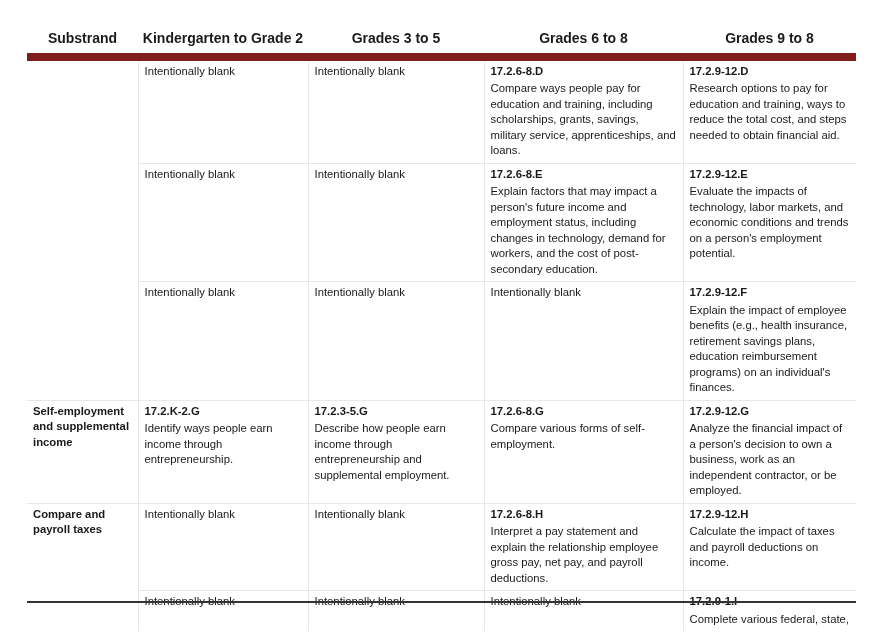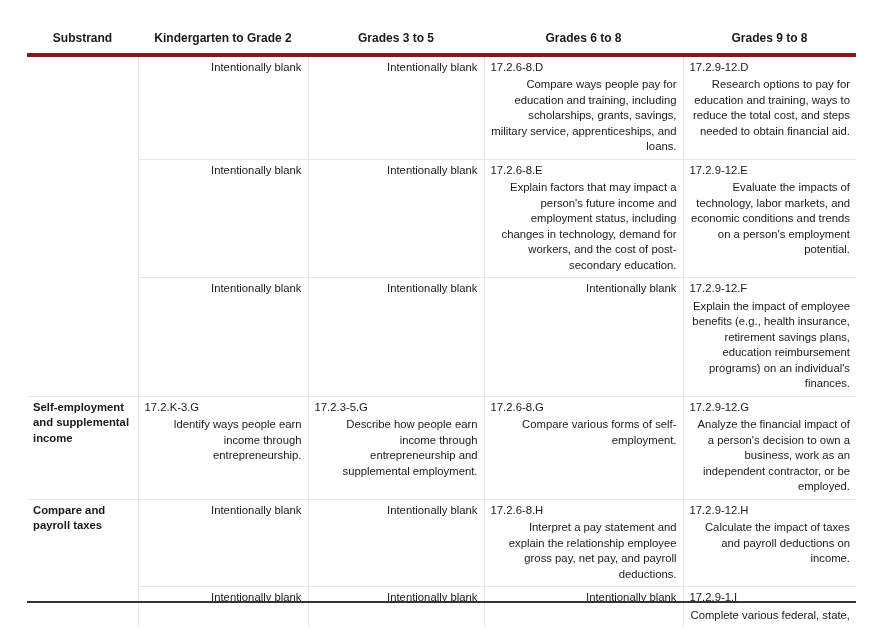--- a/index.html
+++ b/index.html
@@ -5,30 +5,30 @@
   html, body { margin: 0; padding: 0; background: #ffffff; }
   body { width: 893px; height: 643px; position: relative; overflow: hidden;
          font-family: "Liberation Sans", sans-serif; color: #1a1a1a; }
   .page { position: absolute; left: 27px; top: 28px; width: 829px; }
   table { border-collapse: collapse; width: 829px; table-layout: fixed; font-size: 11.3px; line-height: 15.5px; }
   col.c0 { width: 111px; }
   col.c1 { width: 170px; }
   col.c2 { width: 176px; }
   col.c3 { width: 199px; }
   col.c4 { width: 173px; }
-  thead th { font-weight: bold; font-size: 12px; text-align: center; padding: 3px 4px 6px 4px;
-             border-bottom: 4px solid #7f1d1d; }
+  thead th { font-weight: bold; font-size: 14px; text-align: center; padding: 3px 4px 6px 4px;
+             border-bottom: 8px solid #7f1d1d; }
   thead th.first { text-align: center; }
   tbody td { vertical-align: top; padding: 3px 6px 4px 6px; border-top: 1px solid #e8e8e8; }
   tbody td + td { border-left: 1px solid #e8e8e8; }
   tbody tr:first-child td { border-top: none; }
   td.sub { font-weight: bold; padding-left: 6px; margin-top: 6px; }
   td.blank-sub { border-top: none; }
-  .code { font-weight: normal; display: block; margin-bottom: 2px; }
-  .desc { display: block; text-align: right; }
+  .code { font-weight: bold; display: block; margin-bottom: 2px; }
+  .desc { display: block; }
   .bottom-rule { position: absolute; left: 27px; top: 601px; width: 829px; height: 0; border-top: 2px solid #333; }
 </style>
 </head>
 <body>
 
 <div class="page">
   <table>
     <colgroup>
         <col class="c0">
         <col class="c1">
@@ -92,21 +92,21 @@
             <span class="desc">Intentionally blank</span>
           </td>
           <td>
             <span class="code">17.2.9-12.F</span>
             <span class="desc">Explain the impact of employee benefits (e.g., health insurance, retirement savings plans, education reimbursement programs) on an individual's finances.</span>
           </td>
         </tr>
         <tr>
           <td class="sub">Self-employment and supplemental income</td>
           <td>
-            <span class="code">17.2.K-3.G</span>
+            <span class="code">17.2.K-2.G</span>
             <span class="desc">Identify ways people earn income through entrepreneurship.</span>
           </td>
           <td>
             <span class="code">17.2.3-5.G</span>
             <span class="desc">Describe how people earn income through entrepreneurship and supplemental employment.</span>
           </td>
           <td>
             <span class="code">17.2.6-8.G</span>
             <span class="desc">Compare various forms of self-employment.</span>
           </td>

